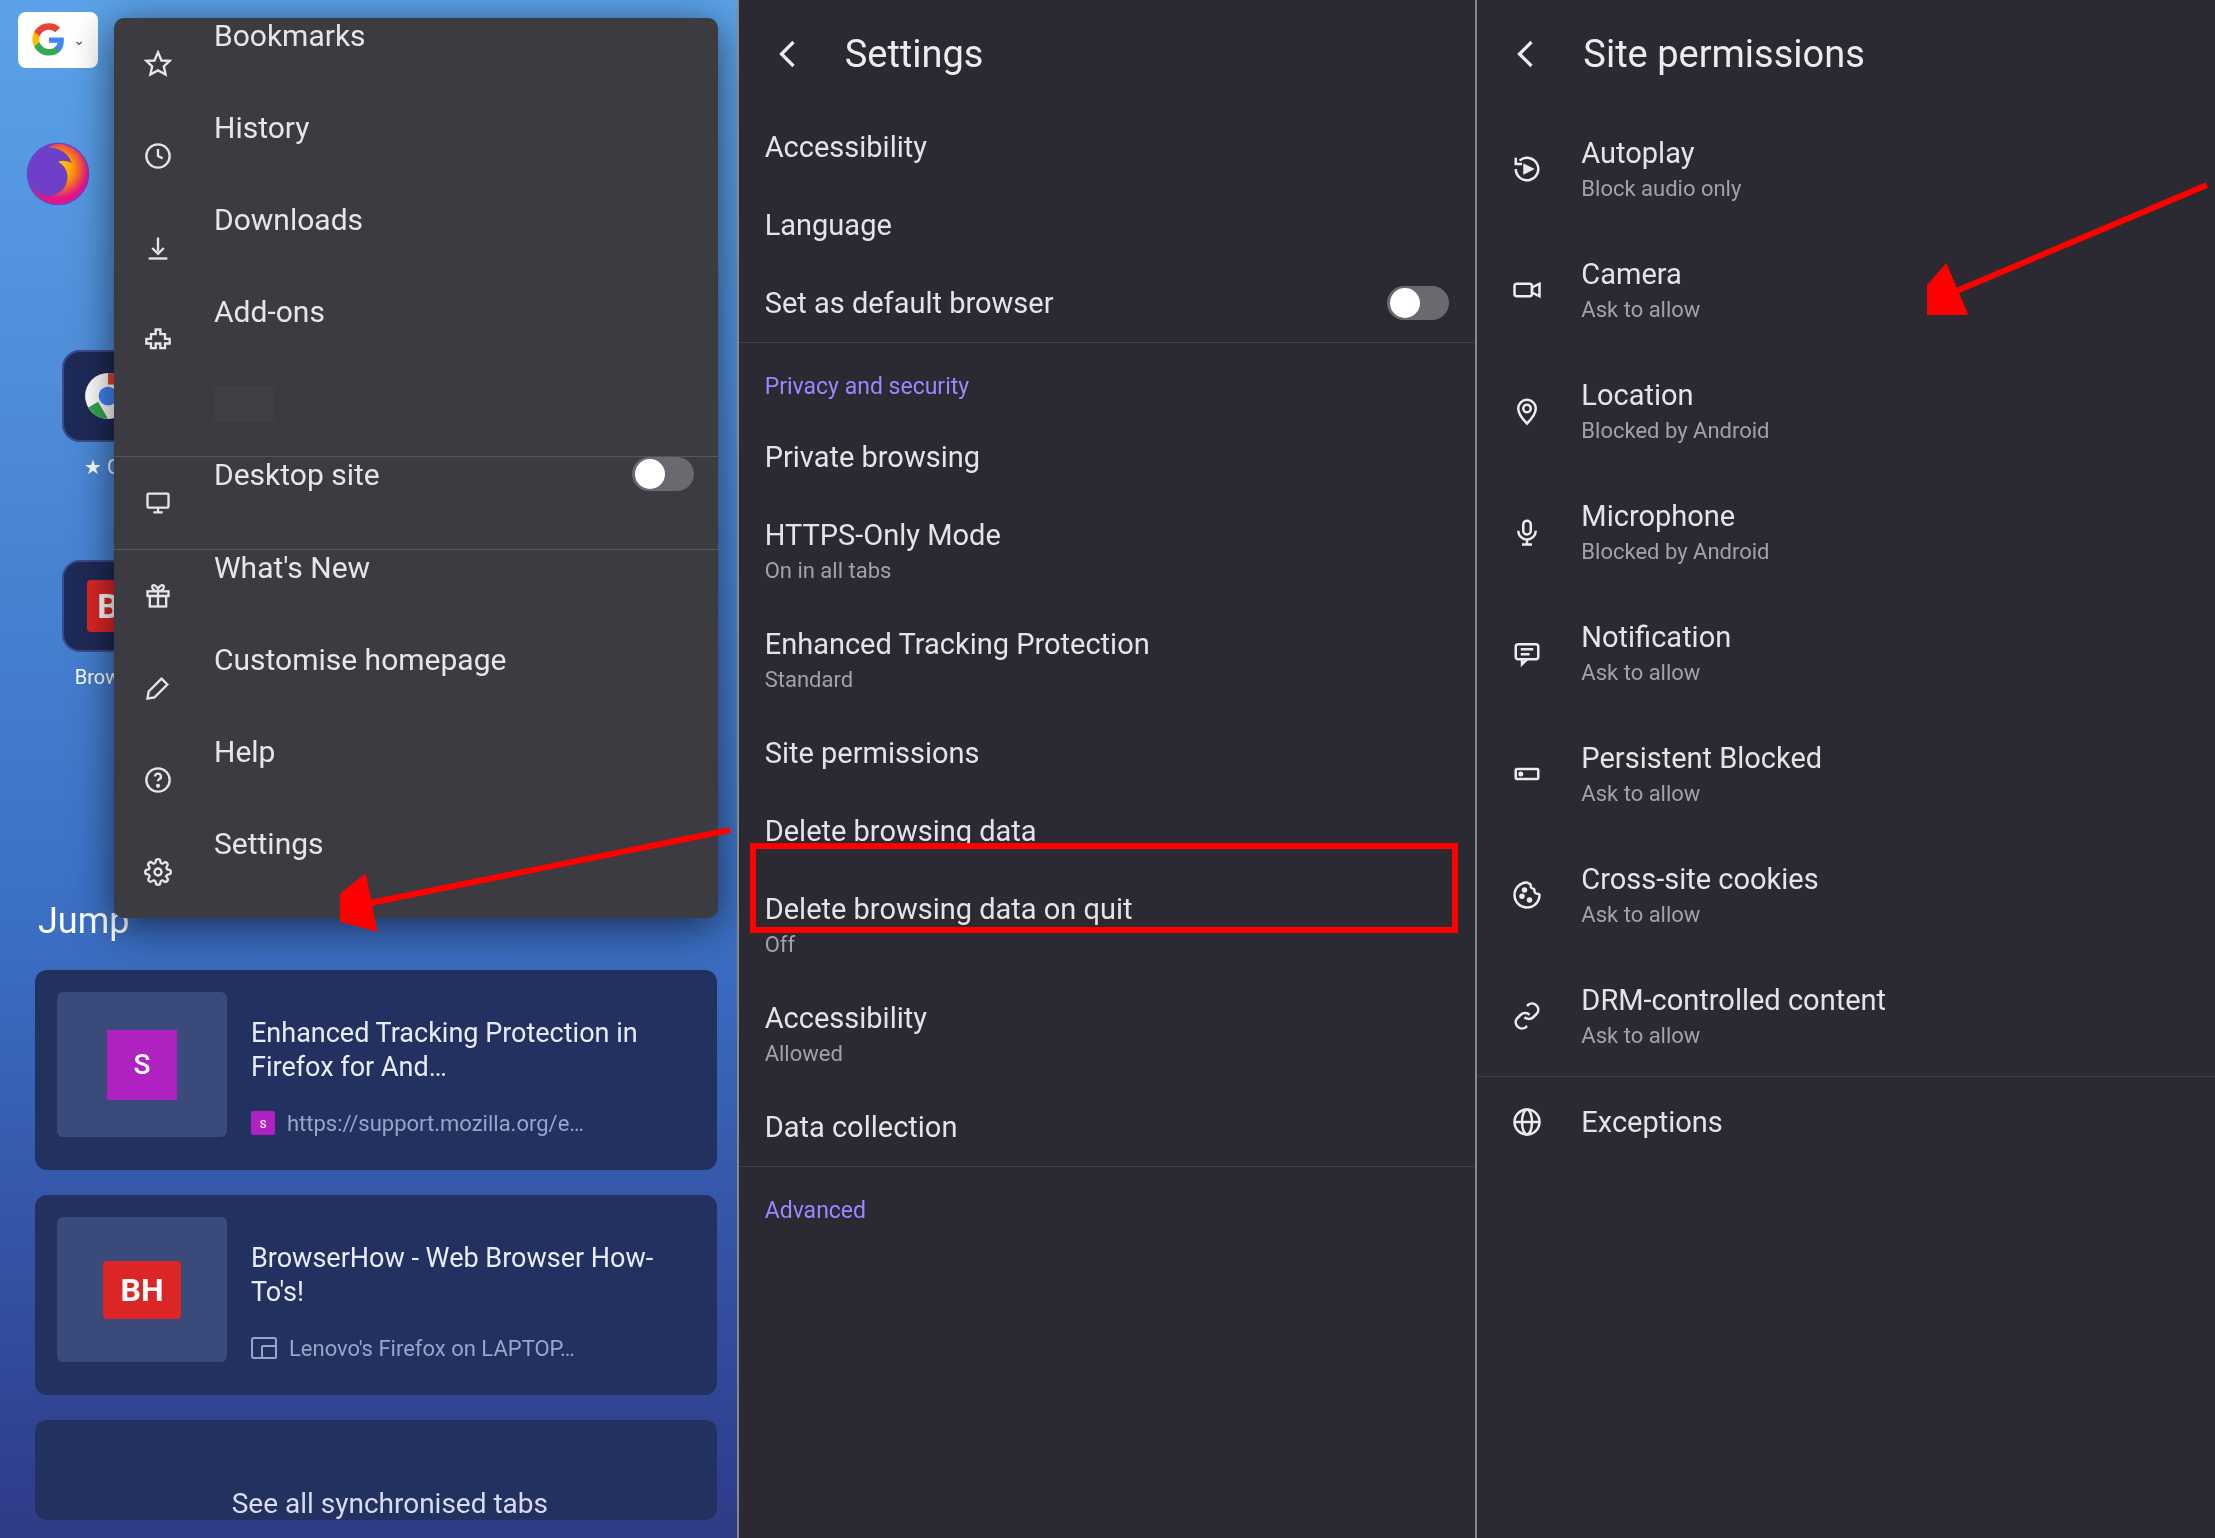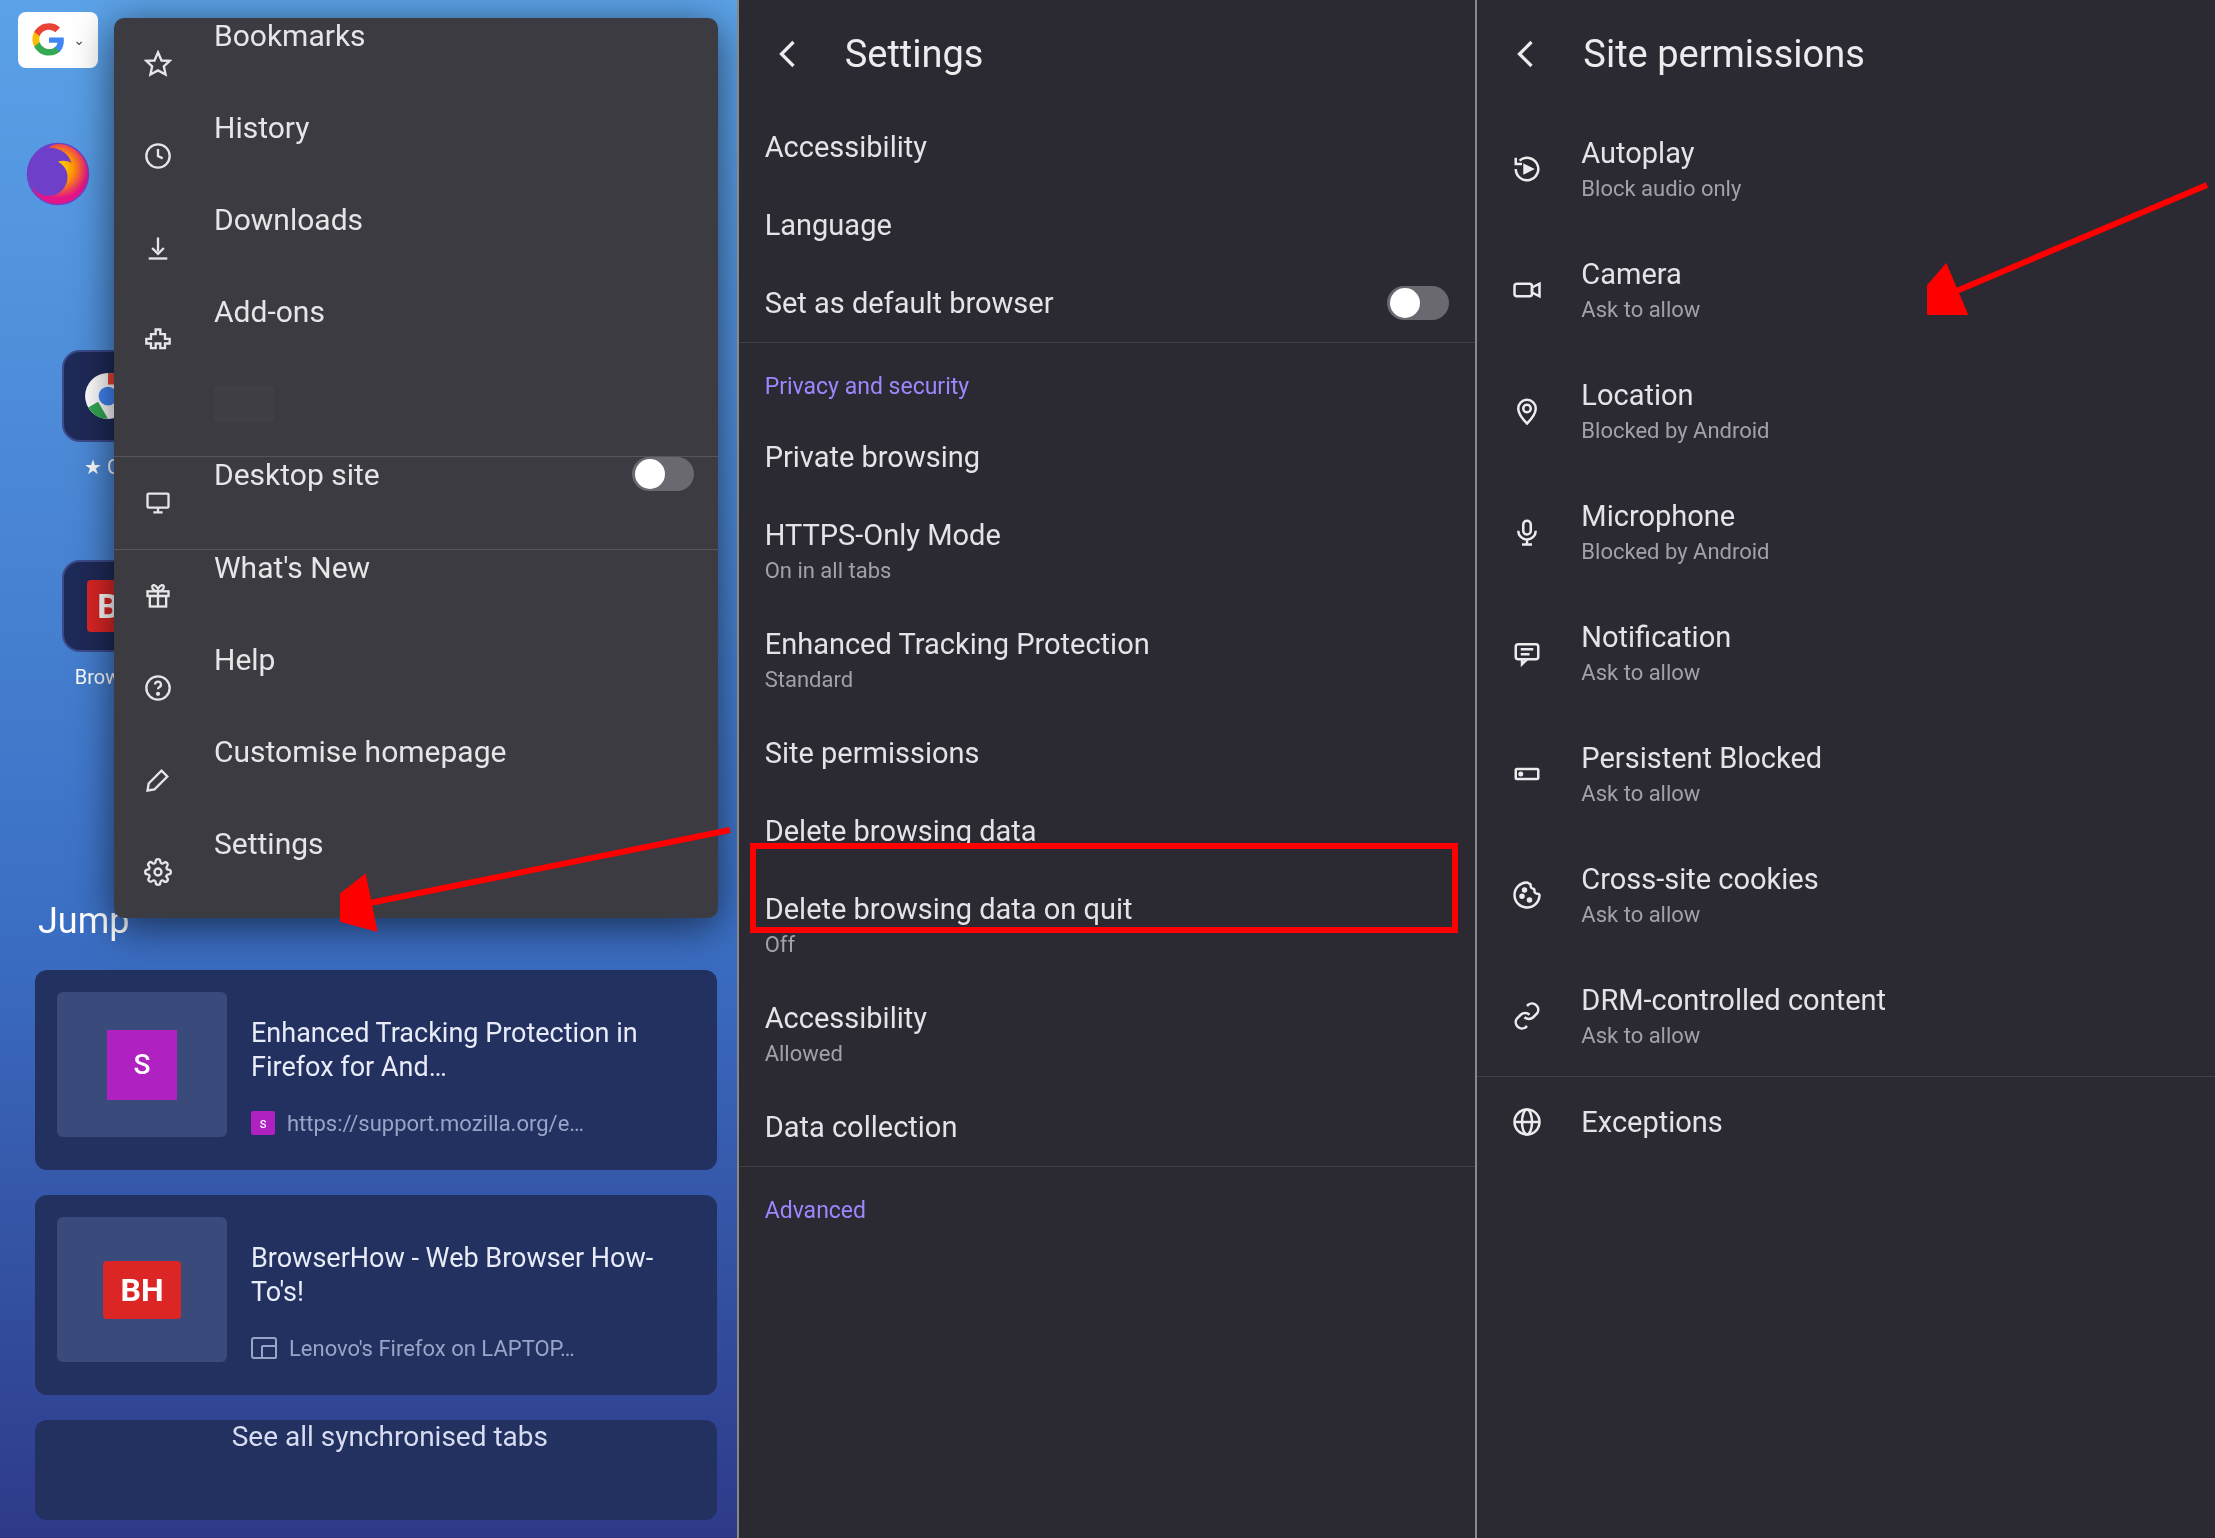--- a/index.html
+++ b/index.html
@@ -19,21 +19,21 @@
   .home-icon { position: absolute; width: 92px; height: 92px; border-radius: 18px; background: #1e2a57; display:flex; align-items:center; justify-content:center; border:2px solid #3a4a8a; }
   .home-icon-label { position:absolute; font-size:20px; color:#fff; width:120px; text-align:center; }
   .jump-label { position:absolute; left:38px; top:900px; font-size:36px; color:#fff; }
   .card { position:absolute; left:35px; right:20px; height:200px; background:#233160; border-radius:12px; display:flex; align-items:flex-start; padding:22px; gap:24px; }
   .card .thumb { width:170px; height:145px; background:#3a4a7a; border-radius:6px; display:flex; align-items:center; justify-content:center; flex-shrink:0; }
   .thumb-inner { width:70px; height:70px; background:#b021c2; display:flex; align-items:center; justify-content:center; color:#fff; font-size:28px; font-weight:500; }
   .bh-badge { width:78px; height:58px; background:#dc2626; color:#fff; font-weight:700; font-size:32px; display:flex; align-items:center; justify-content:center; border-radius:4px; }
   .card .ctext { flex:1; color:#d8dcf0;margin-top:25px; }
   .ctitle { font-size:27px; color:#e8ecf8; margin-bottom:26px; line-height:1.25; }
   .curl { font-size:22px; color:#9aa3c8; display:flex; align-items:center; gap:12px; }
-  .synctabs { position:absolute; left:35px; right:20px; top:1420px; height:100px; background:#233160; border-radius:12px; display:flex; align-items:flex-start; justify-content:center; color:#d8dcf0; font-size:28px;padding-left:28px; }
+  .synctabs { position:absolute; left:35px; right:20px; top:1420px; height:100px; background:#233160; border-radius:12px; display:flex; align-items:flex-end; justify-content:center; color:#d8dcf0; font-size:28px;padding-left:28px; }
 
   
   .popup { position:absolute; top:18px; left:114px; width:604px; background:#3c3b41; border-radius:10px; box-shadow: 0 8px 40px rgba(0,0,0,0.6); }
   .popup-item { display:flex; height:92px; padding:0 24px; gap:36px; color:#e6e6e8; font-size:30px; cursor:pointer; }
   .icon-slot { width:40px; display:flex; align-items:center; justify-content:center; color:#e6e6e8; }
   .popup-sep { height:1px; background:#56555c; margin:0; }
   .toggle { margin-left:auto; width:62px; height:34px; background:#6a6970; border-radius:20px; position:relative; }
   .toggle .knob { position:absolute; width:30px; height:30px; background:#fff; border-radius:50%; top:2px; left:3px; }
 
   .arrow-red { position:absolute; pointer-events:none; }
@@ -200,34 +200,34 @@
               <rect x="3" y="8" width="18" height="4"></rect>
               <rect x="5" y="12" width="14" height="9"></rect>
               <path d="M12 8v13M12 8c-3 0-5-2-5-4s3-2 5 2c2-4 5-4 5-2s-2 4-5 4z"></path>
             </svg>
           </span>
         <span>What's New</span>
       </div>
       <div class="popup-item">
         <span class="icon-slot">
             <svg width="28" height="28" viewBox="0 0 24 24" fill="none" stroke="currentColor" stroke-width="2">
+              <path d="M15 4l5 5L9 20l-6 1 1-6z"></path>
+            </svg>
+          </span>
+        <span>Customise homepage</span>
+      </div>
+      <div class="popup-item">
+        <span class="icon-slot">
+            <svg width="28" height="28" viewBox="0 0 24 24" fill="none" stroke="currentColor" stroke-width="2">
               <circle cx="12" cy="12" r="10"></circle>
               <path d="M9.5 9a2.5 2.5 0 1 1 3.5 2.3c-.8.4-1 1-1 1.7"></path>
               <circle cx="12" cy="17" r="0.8" fill="currentColor"></circle>
             </svg>
           </span>
         <span>Help</span>
-      </div>
-      <div class="popup-item">
-        <span class="icon-slot">
-            <svg width="28" height="28" viewBox="0 0 24 24" fill="none" stroke="currentColor" stroke-width="2">
-              <path d="M15 4l5 5L9 20l-6 1 1-6z"></path>
-            </svg>
-          </span>
-        <span>Customise homepage</span>
       </div>
       <div class="popup-item">
         <span class="icon-slot">
             <svg width="28" height="28" viewBox="0 0 24 24" fill="none" stroke="currentColor" stroke-width="2">
               <circle cx="12" cy="12" r="3"></circle>
               <path d="M19.4 15a1.7 1.7 0 0 0 .34 1.87l.06.06a2 2 0 1 1-2.83 2.83l-.06-.06a1.7 1.7 0 0 0-1.87-.34 1.7 1.7 0 0 0-1 1.56V21a2 2 0 0 1-4 0v-.09a1.7 1.7 0 0 0-1-1.56 1.7 1.7 0 0 0-1.87.34l-.06.06a2 2 0 1 1-2.83-2.83l.06-.06a1.7 1.7 0 0 0 .34-1.87 1.7 1.7 0 0 0-1.56-1H3a2 2 0 0 1 0-4h.09a1.7 1.7 0 0 0 1.56-1 1.7 1.7 0 0 0-.34-1.87l-.06-.06a2 2 0 1 1 2.83-2.83l.06.06a1.7 1.7 0 0 0 1.87.34 1.7 1.7 0 0 0 1-1.56V3a2 2 0 0 1 4 0v.09a1.7 1.7 0 0 0 1 1.56 1.7 1.7 0 0 0 1.87-.34l.06-.06a2 2 0 1 1 2.83 2.83l-.06.06a1.7 1.7 0 0 0-.34 1.87 1.7 1.7 0 0 0 1.56 1H21a2 2 0 0 1 0 4h-.09a1.7 1.7 0 0 0-1.56 1z"></path>
             </svg>
           </span>
         <span>Settings</span>
       </div>

